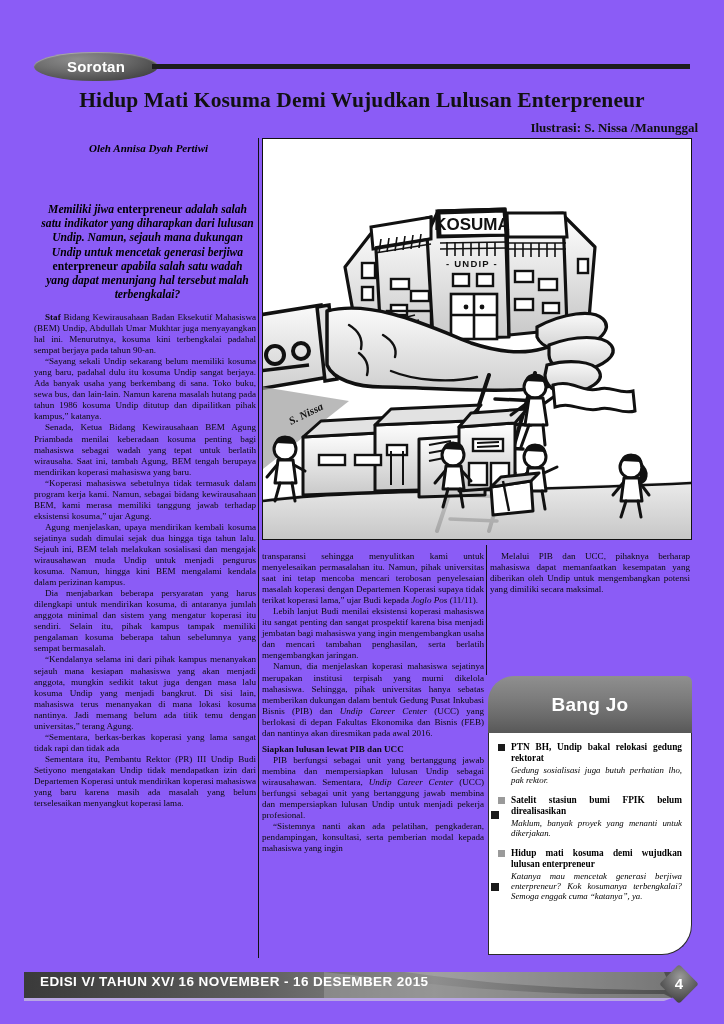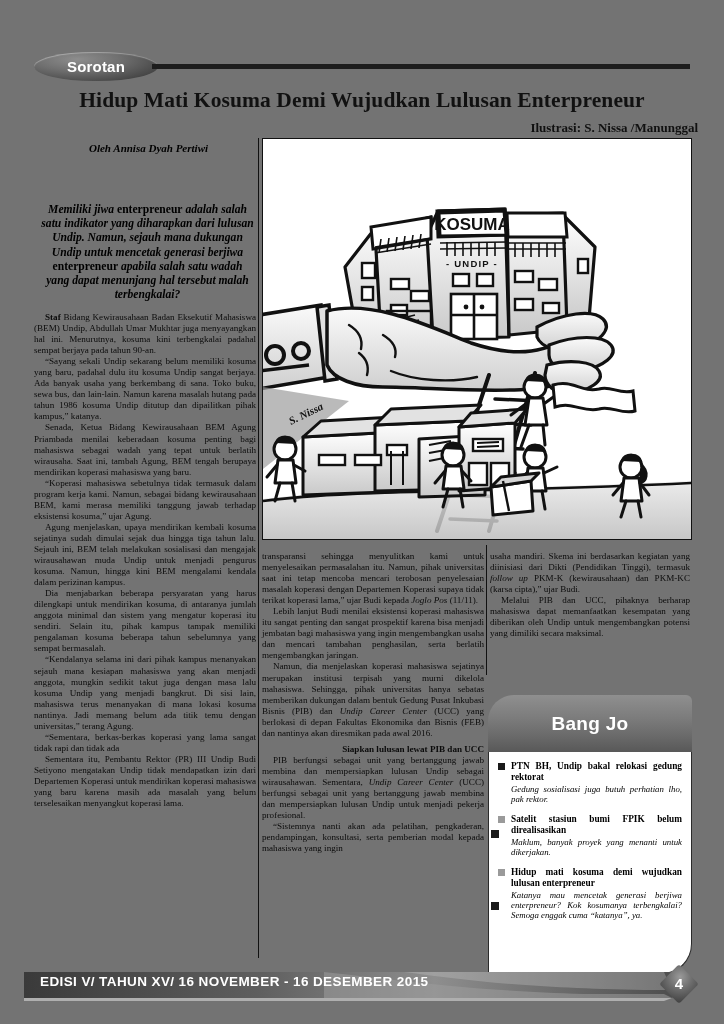--- a/index.html
+++ b/index.html
@@ -9,21 +9,21 @@
     background: #ffffff;
   }
   body {
     font-family: "Liberation Serif", serif;
     color: #000;
   }
   #page {
     position: relative;
     width: 724px;
     height: 1024px;
-    background: #737373;
+    background: #8b5cf6;
     overflow: hidden;
   }
 
   
   .rubric-wrap {
     position: absolute;
     left: 34px;
     top: 52px;
     width: 656px;
     height: 30px;
@@ -131,21 +131,21 @@
     line-height: 11.05px;
     text-align: justify;
     color: #0b0b0b;
   }
   .col p { margin: 0; text-indent: 11px; }
   .col p.noindent { text-indent: 0; }
   .col p.sub {
     text-indent: 0;
     font-weight: bold;
     margin-top: 5px;
-    text-align: right;
+    text-align: left;
   }
   .col b { font-weight: bold; }
   .col i { font-style: italic; }
 
   #col1 { left: 34px; top: 312px; width: 222px; }
   #col2 { left: 262px; top: 551px; width: 222px; }
   #col3 { left: 490px; top: 551px; width: 200px; }
 
   .col-rule {
     position: absolute;
@@ -153,21 +153,20 @@
     background: #111;
   }
 
   
   .bangjo {
     position: absolute;
     left: 488px;
     top: 676px;
     width: 204px;
     height: 275px;
-    margin-top: 19px;
   }
   .bangjo-head {
     position: relative;
     height: 57px;
     border-top-left-radius: 26px;
     border-top-right-radius: 6px;
     background: linear-gradient(180deg, #8f8f8f 0%, #7c7c7c 40%, #6a6a6a 72%, #585858 100%);
   }
   .bangjo-head span {
     display: block;
@@ -519,21 +518,20 @@
   <div class="col" id="col2">
       <p class="noindent">transparansi sehingga menyulitkan kami untuk menyelesaikan permasalahan itu. Namun, pihak universitas saat ini tetap mencoba mencari terobosan penyelesaian masalah koperasi dengan Departemen Koperasi supaya tidak terikat koperasi lama,” ujar Budi kepada <i>Joglo Pos</i> (11/11).</p>
       <p>Lebih lanjut Budi menilai eksistensi koperasi mahasiswa itu sangat penting dan sangat prospektif karena bisa menjadi jembatan bagi mahasiswa yang ingin mengembangkan usaha dan mencari tambahan penghasilan, serta berlatih mengembangkan jaringan.</p>
       <p>Namun, dia menjelaskan koperasi mahasiswa sejatinya merupakan institusi terpisah yang murni dikelola mahasiswa. Sehingga, pihak universitas hanya sebatas memberikan dukungan dalam bentuk Gedung Pusat Inkubasi Bisnis (PIB) dan <i>Undip Career Center</i> (UCC) yang berlokasi di depan Fakultas Ekonomika dan Bisnis (FEB) dan nantinya akan diresmikan pada awal 2016.</p>
       <p class="sub">Siapkan lulusan lewat PIB dan UCC</p>
       <p>PIB berfungsi sebagai unit yang bertanggung jawab membina dan mempersiapkan lulusan Undip sebagai wirausahawan. Sementara, <i>Undip Career Center</i> (UCC) berfungsi sebagai unit yang bertanggung jawab membina dan mempersiapkan lulusan Undip untuk menjadi pekerja profesional.</p>
       <p>“Sistemnya nanti akan ada pelatihan, pengkaderan, pendampingan, konsultasi, serta pemberian modal kepada mahasiswa yang ingin</p>
     </div>
 
   <div class="col" id="col3">
-      <p class="noindent">usaha mandiri. Skema ini berdasarkan kegiatan yang diinisiasi dari Dikti (Pendidikan Tinggi), termasuk <i>follow up</i> PKM-K (kewirausahaan) dan PKM-KC (karsa cipta),” ujar Budi.</p>
       <p>Melalui PIB dan UCC, pihaknya berharap mahasiswa dapat memanfaatkan kesempatan yang diberikan oleh Undip untuk mengembangkan potensi yang dimiliki secara maksimal.</p>
     </div>
 
   <div class="bangjo">
     <div class="bangjo-head">
       <span>Bang Jo</span>
     </div>
     <div class="bangjo-body">
 
       <div class="bj-item">

